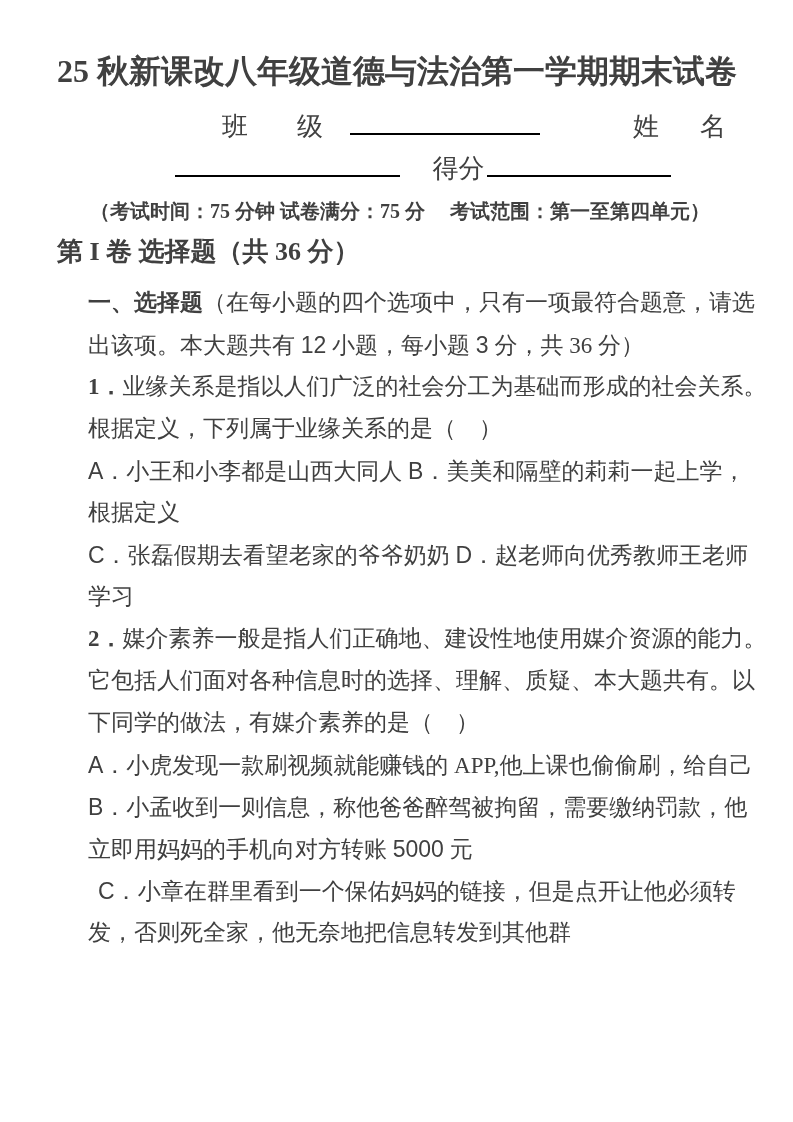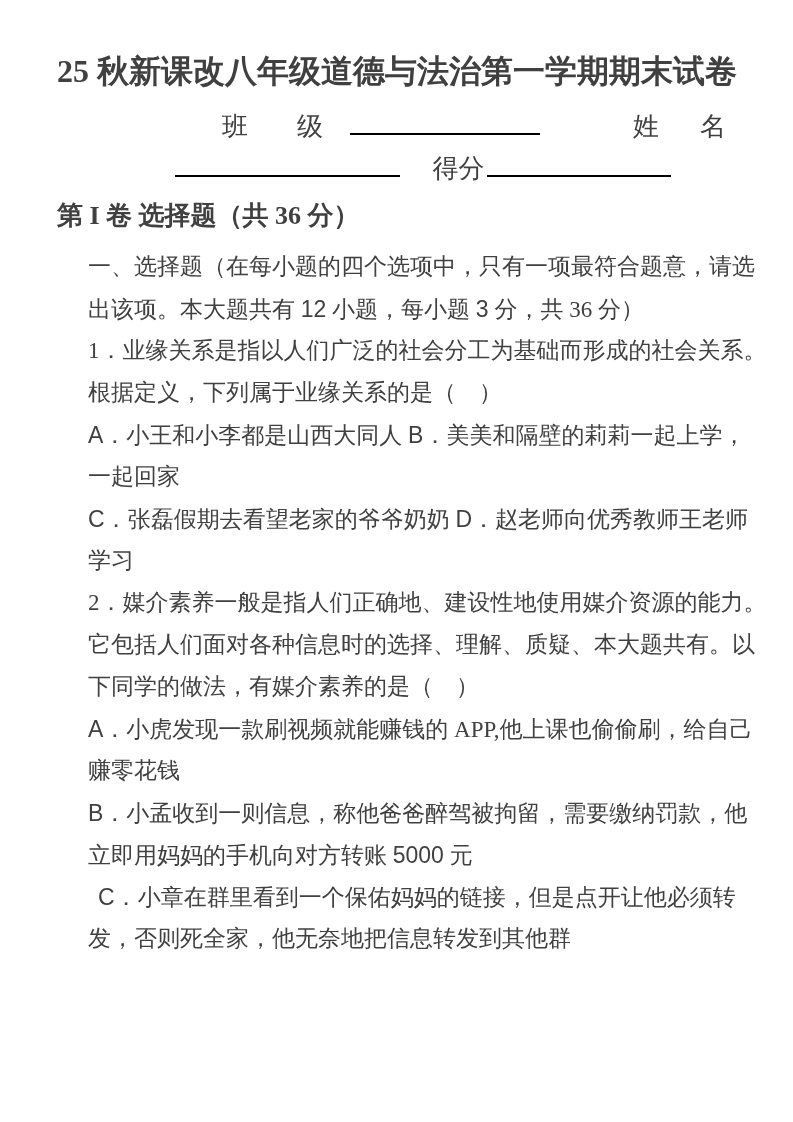--- a/index.html
+++ b/index.html
@@ -67,54 +67,54 @@
     white-space: nowrap;
   }
   .body-text { margin-left: 88px; margin-top: 12px; }
   .line {
     font-size: 23px;
     line-height: 42px;
     height: 42px;
     white-space: nowrap;
   }
   .line.indent { padding-left: 10px; }
-  .bold { font-weight: normal; }
+  .bold { font-weight: bold; }
   .sans { font-family: "Liberation Sans", "DejaVu Sans", sans-serif; }
 </style>
 </head>
 <body>
 
 <div class="page">
 
   <div class="title">25 秋新课改八年级道德与法治第一学期期末试卷</div>
 
   <div class="form-row1">
     <span>班</span><span class="g49">级</span><span class="blank b190 g27"></span><span class="g93">姓</span><span class="g41">名</span>
   </div>
 
   <div class="form-row2">
     <span class="blank b225"></span><span class="g33">得分</span><span class="blank b184 g2"></span>
   </div>
 
+  <div class="exam-info">（考试时间：75 分钟 试卷满分：75 分　 考试范围：第一至第四单元）</div>
 
   <div class="section-heading">第 I 卷 选择题（共 36 分）</div>
 
   <div class="body-text">
       <div class="line"><span class="bold ">一、选择题</span><span class="">（在每小题的四个选项中，只有一项最符合题意，请选</span></div>
       <div class="line"><span class="">出该项。本大题共有 </span><span class="sans">12</span><span class=""> 小题，每小题 </span><span class="sans">3</span><span class=""> 分，共 36 分）</span></div>
       <div class="line"><span class="bold ">1．</span><span class="">业缘关系是指以人们广泛的社会分工为基础而形成的社会关系。</span></div>
       <div class="line"><span class="">根据定义，下列属于业缘关系的是（　）</span></div>
       <div class="line"><span class="sans">A．</span><span class="">小王和小李都是山西大同人 </span><span class="sans">B．</span><span class="">美美和隔壁的莉莉一起上学，</span></div>
-      <div class="line"><span class="">一起回家</span></div>
+      <div class="line"><span class="">根据定义</span></div>
       <div class="line"><span class="sans">C．</span><span class="">张磊假期去看望老家的爷爷奶奶 </span><span class="sans">D．</span><span class="">赵老师向优秀教师王老师</span></div>
       <div class="line"><span class="">学习</span></div>
       <div class="line"><span class="bold ">2．</span><span class="">媒介素养一般是指人们正确地、建设性地使用媒介资源的能力。</span></div>
       <div class="line"><span class="">它包括人们面对各种信息时的选择、理解、质疑、本大题共有。以</span></div>
       <div class="line"><span class="">下同学的做法，有媒介素养的是（　）</span></div>
       <div class="line"><span class="sans">A．</span><span class="">小虎发现一款刷视频就能赚钱的 APP,他上课也偷偷刷，给自己</span></div>
-      <div class="line"><span class="">赚零花钱</span></div>
       <div class="line"><span class="sans">B．</span><span class="">小孟收到一则信息，称他爸爸醉驾被拘留，需要缴纳罚款，他</span></div>
       <div class="line"><span class="">立即用妈妈的手机向对方转账 </span><span class="sans">5000</span><span class=""> 元</span></div>
       <div class="line indent"><span class="sans">C．</span><span class="">小章在群里看到一个保佑妈妈的链接，但是点开让他必须转</span></div>
       <div class="line"><span class="">发，否则死全家，他无奈地把信息转发到其他群</span></div>
     </div>
 
 </div>
 
 </body></html>

